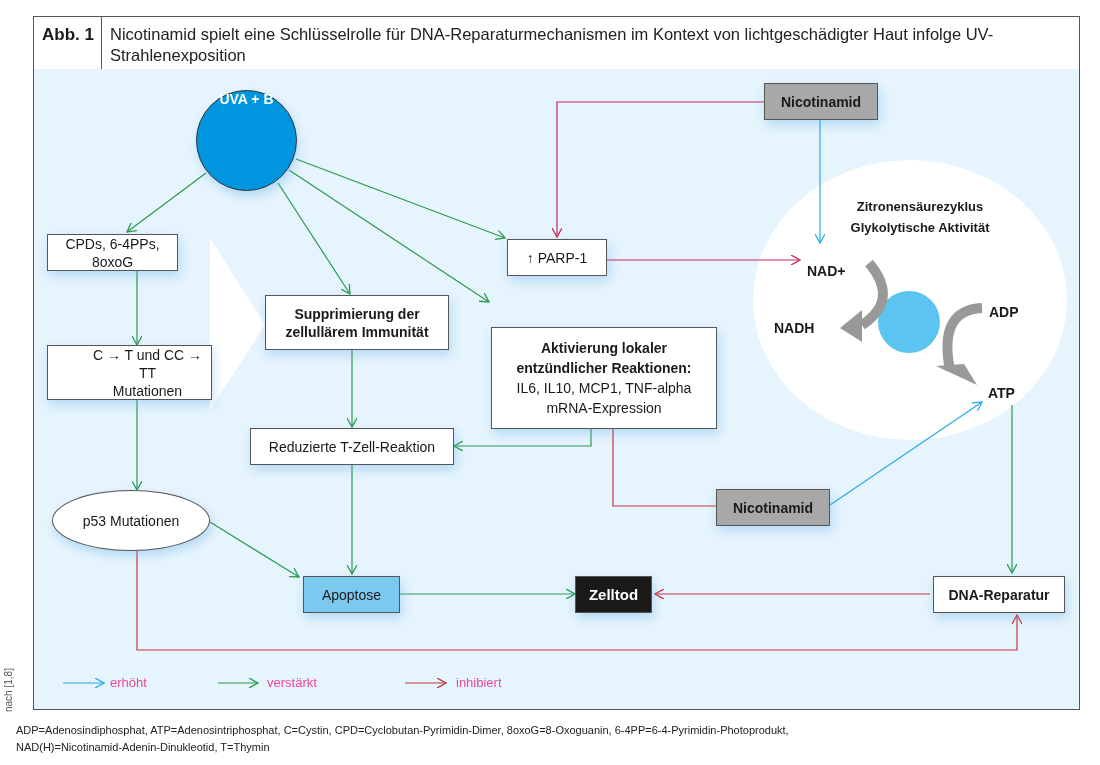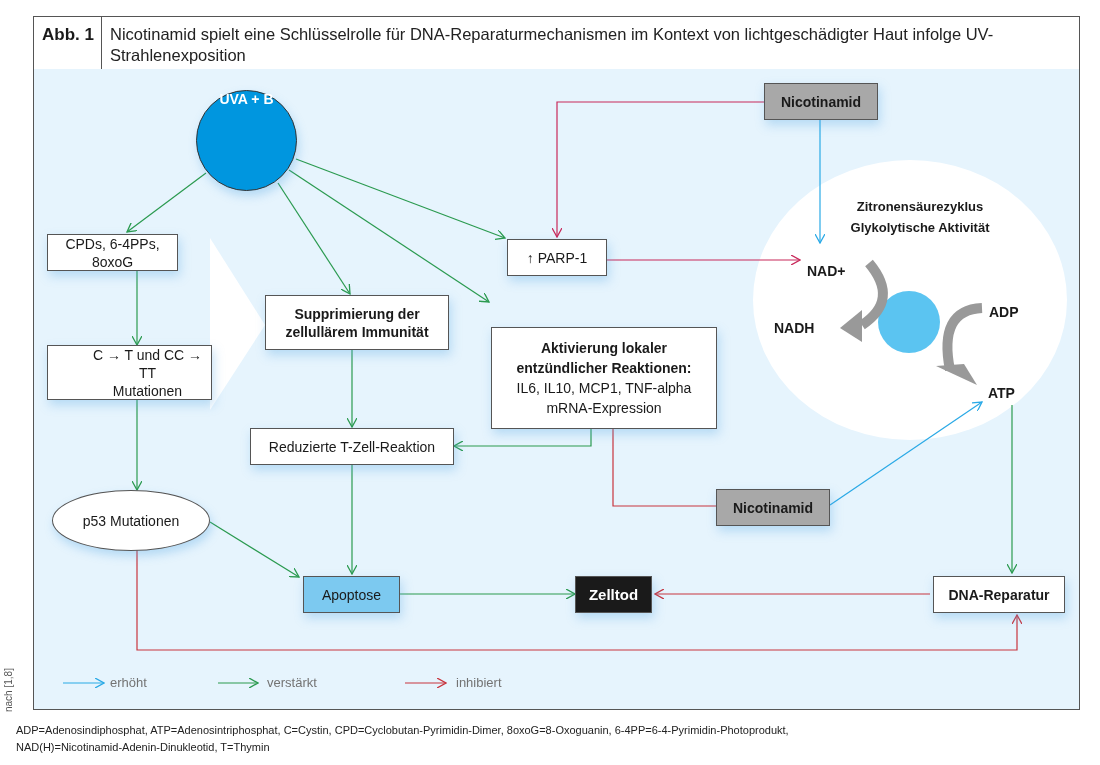--- a/index.html
+++ b/index.html
@@ -23,21 +23,21 @@
   .ellipse { position: absolute; background: #fff; border: 1.5px solid #555; border-radius: 50%;
              display: flex; align-items: center; justify-content: center; font-size: 14px;
              box-sizing: border-box; box-shadow: 2px 5px 10px rgba(90,170,230,0.35); }
   .circle-uv { position: absolute; left: 196px; top: 90px; width: 101px; height: 101px; border-radius: 50%;
                background: #0096df; border: 1.5px solid #333; box-sizing: border-box; color: #fff;
                font-weight: bold; font-size: 14px; display: flex; align-items: flex-start; justify-content: center;
                box-shadow: 2px 5px 10px rgba(90,170,230,0.35); }
   .lbl { position: absolute; font-weight: bold; font-size: 14px; }
   .cycle-title { position: absolute; left: 840px; top: 196px; width: 160px; text-align: center;
                  font-weight: bold; font-size: 13px; line-height: 21px; }
-  .legend-text { position: absolute; font-size: 13px; color: #737373; text-align: center; }
+  .legend-text { position: absolute; font-size: 13px; color: #ec4899; text-align: center; }
   .footnote { position: absolute; left: 16px; top: 722px; width: 1070px; font-size: 11px; line-height: 17px; color: #222; }
   .source { position: absolute; left: 3px; top: 712px; transform: rotate(-90deg); transform-origin: left top;
             font-size: 10px; color: #555; white-space: nowrap; }
 </style>
 </head>
 <body>
 
 <div class="header">
   <div class="abb">Abb. 1</div>
   <div class="title">Nicotinamid spielt eine Schlüsselrolle für DNA-Reparaturmechanismen im Kontext von lichtgeschädigter Haut infolge UV-Strahlenexposition</div>

